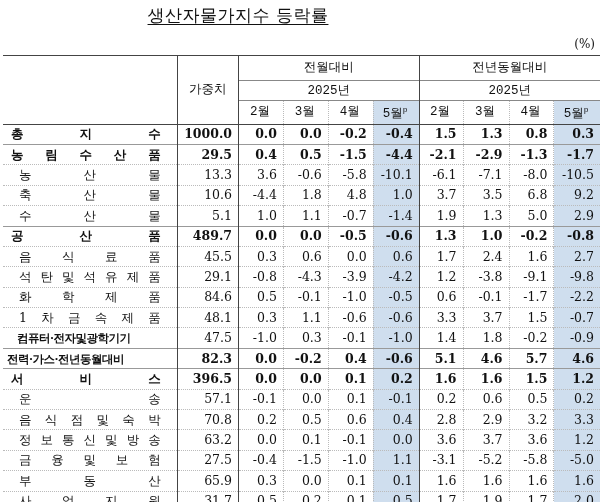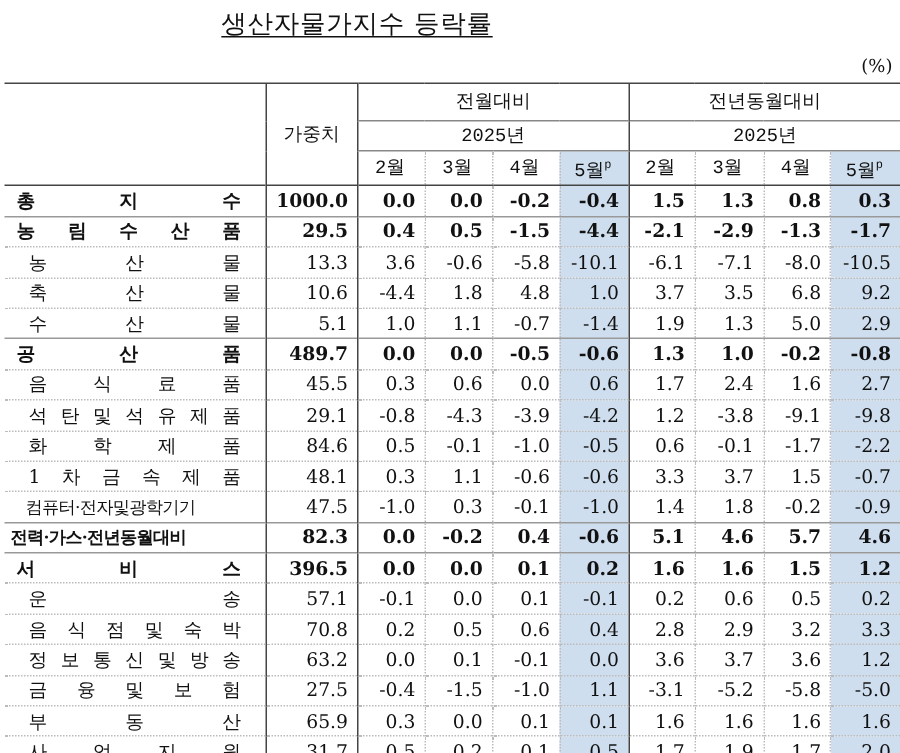--- a/index.html
+++ b/index.html
@@ -19,21 +19,21 @@
   .num { text-align: right; padding-right: 6px; }
   .bold td { font-weight: bold; }
   .shade { background: #cfdeee; margin-left: 36px; }
   .vl { border-left: 1px solid #444; }
   .vthin { border-left: 1px dotted #bbb; }
   tbody tr td { border-top: 1px dotted #bbb; }
   tbody tr.grp td { border-top: 1px solid #999; }
   tbody tr.first td { border-top: 1.5px solid #444; }
   tbody tr:last-child td { border-bottom: 1.5px solid #444; }
   .sup { font-size: 8px; vertical-align: super; }
-  .narrow { font-size: 11.5px; letter-spacing: -0.5px; text-align: justify; text-align-last: justify; padding-left: 4px; padding-right: 4px; }
+  .narrow { font-size: 11.5px; letter-spacing: -0.5px; text-align: justify; text-align-last: justify; padding-left: 4px; padding-right: 4px; font-weight: bold; }
 </style>
 </head>
 <body>
 
 <div class="title"><span>생산자물가지수 등락률</span></div>
 <div class="unit">(%)</div>
 
 <table>
   <colgroup>
     <col style="width:159px">

